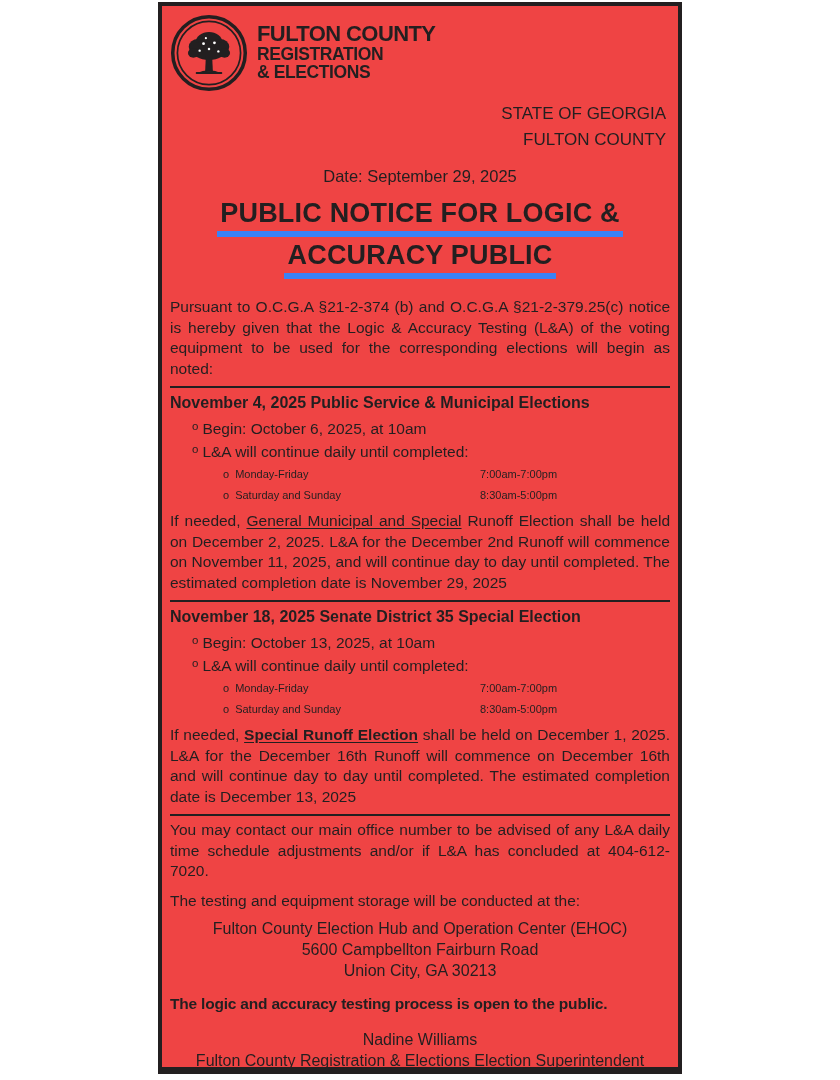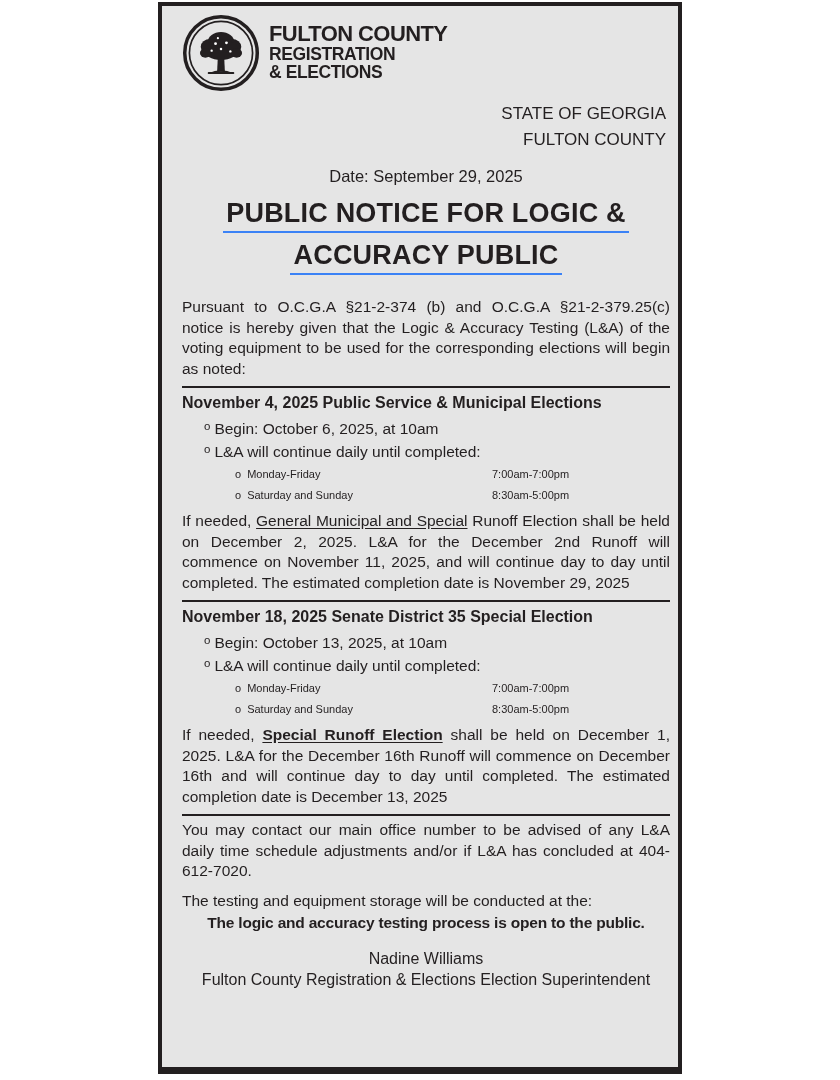--- a/index.html
+++ b/index.html
@@ -10,22 +10,22 @@
     font-family: "Liberation Sans", "DejaVu Sans", sans-serif;
     color: #231f20;
     overflow: hidden;
   }
   .sheet {
     position: absolute;
     left: 158px; top: 2px;
     width: 524px; height: 1072px;
     border: 4px solid #231f20;
     border-bottom-width: 7px;
-    padding: 6px 8px 4px 20px;
-    background: #e5e5e5;
+    padding: 6px 8px 4px 8px;
+    background: #ef4444;
     overflow: hidden;
   }
 
   
   .logo-row { display: flex; align-items: flex-start; margin-top: 2px; }
   .logo-mark { width: 78px; height: 78px; flex: 0 0 auto; }
   .logo-mark svg { width: 78px; height: 78px; display: block; }
   .logo-text { margin-left: 9px; padding-top: 9px; }
   .lt1 { font-size: 22px; font-weight: bold; letter-spacing: -0.6px; line-height: 22px; }
   .lt2 { font-size: 17.5px; font-weight: bold; letter-spacing: -0.4px; line-height: 18px; }
@@ -33,21 +33,21 @@
   .letter-right { text-align: right; font-size: 17px; line-height: 26px; margin-top: 9px; padding-right: 4px; }
 
   .date-line { text-align: center; font-size: 16.5px; margin-top: 14px; }
 
   
   .title-block { text-align: center; margin-top: 10px; line-height: 42px; }
   .title-line { display: block; }
   .title-line span {
     display: inline-block;
     font-size: 27px; font-weight: bold; letter-spacing: 0.2px;
-    border-bottom: 2px solid #3b82f6;
+    border-bottom: 6px solid #3b82f6;
     padding: 0 3px 1px 3px;
     line-height: 34px;
   }
 
   
   .para { font-size: 15.5px; line-height: 20.5px; text-align: justify; margin: 0; }
   .intro { margin-top: 17px; }
   .rule { border: none; border-top: 2px solid #231f20; margin: 7px 0 4px 0; }
   .sec-heading { font-size: 16px; font-weight: bold; margin: 1px 0 4px 0; line-height: 22px; }
 
@@ -59,21 +59,21 @@
   .lo { margin-right: 6px; }
 
   .runoff { margin-top: 5px; }
   .u-plain { text-decoration: underline; text-underline-offset: 2px; }
   .u-bold { font-weight: bold; text-decoration: underline; text-underline-offset: 2px; }
 
   .contact { margin-top: 1px; }
   .storage-line { margin-top: 8px; font-size: 15.5px; line-height: 21px; }
 
   .addr { text-align: center; font-size: 16px; line-height: 21px; margin-top: 7px; }
-  .open-line { text-align: center; font-size: 15.5px; font-weight: bold; letter-spacing: -0.2px; line-height: 21px; margin-top: 1px; }
+  .open-line { text-align: left; font-size: 15.5px; font-weight: bold; letter-spacing: -0.2px; line-height: 21px; margin-top: 12px; }
   .signature { text-align: center; font-size: 16px; line-height: 21px; margin-top: 15px; }
 </style>
 </head>
 <body>
 
 <div class="sheet">
 
   <div class="logo-row">
     <div class="logo-mark">
       <svg viewBox="0 0 100 100" xmlns="http://www.w3.org/2000/svg">
@@ -162,20 +162,25 @@
   </div>
 
   <p class="para runoff"><span>If needed, </span><span class="u-bold">Special Runoff Election</span><span> shall be held on December 1, 2025. L&amp;A for the December 16th Runoff will commence on December 16th and will continue day to day until completed. The estimated completion date is December 13, 2025</span></p>
 
   <hr class="rule">
 
   <p class="para contact">You may contact our main office number to be advised of any L&amp;A daily time schedule adjustments and/or if L&amp;A has concluded at 404-612-7020.</p>
 
   <div class="storage-line">The testing and equipment storage will be conducted at the:</div>
 
+  <div class="addr">
+    <div>Fulton County Election Hub and Operation Center (EHOC)</div>
+    <div>5600 Campbellton Fairburn Road</div>
+    <div>Union City, GA 30213</div>
+  </div>
 
   <div class="open-line">The logic and accuracy testing process is open to the public.</div>
 
   <div class="signature">
     <div>Nadine Williams</div>
     <div>Fulton County Registration &amp; Elections Election Superintendent</div>
   </div>
 
 </div>
 

